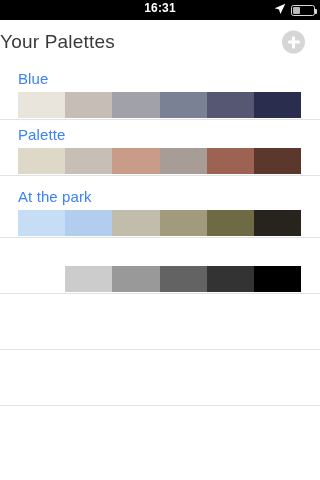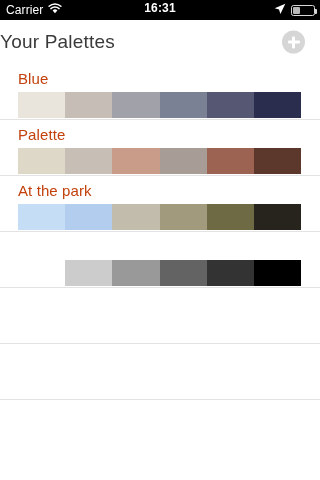--- a/index.html
+++ b/index.html
@@ -63,48 +63,38 @@
   
   .list{ background:#fff; }
   .row{
     position:relative;
     height:56px;
     border-bottom:1px solid #e3e3e3;
     padding:0;
   }
   .row-label{
     position:absolute; left:18px; top:6px;
-    font-size:15px; font-weight:300; color:#c2410c;
+    font-size:15px; font-weight:300; color:#3b82f6;
     letter-spacing:.1px;
   }
   .swatches{
     position:absolute; left:18px; top:28px;
     width:283px; height:26px;
     display:flex;
   }
   .swatch{ flex:1 1 0; height:100%; }
   .swatch.empty{ background:transparent; }
   .row.blank{ height:56px; }
 </style>
 </head>
 <body>
 
 <div id="app">
 
   <div class="statusbar">
-    <div class="sb-left">
-      <span class="sb-carrier">Carrier</span>
-      <span class="wifi-icon">
-        <svg width="14" height="11" viewBox="0 0 14 11">
-          <path d="M7 10.2 L4.6 7.4 A3.6 3.6 0 0 1 9.4 7.4 Z" fill="#ffffff"></path>
-          <path d="M2.9 5.6 A6 6 0 0 1 11.1 5.6" stroke="#ffffff" stroke-width="1.5" fill="none" stroke-linecap="round"></path>
-          <path d="M1.1 3.3 A8.6 8.6 0 0 1 12.9 3.3" stroke="#ffffff" stroke-width="1.5" fill="none" stroke-linecap="round"></path>
-        </svg>
-      </span>
-    </div>
     <div class="sb-time">16:31</div>
     <div class="sb-right">
       <span class="loc-icon">
         <svg width="12" height="12" viewBox="0 0 12 12">
           <path d="M11.3 0.7 L0.7 5.3 L5.0 6.6 L6.4 11.1 Z" fill="#ffffff"></path>
         </svg>
       </span>
       <span class="batt">
         <span class="batt-fill" style="width:35%"></span>
       </span>
@@ -135,21 +125,21 @@
         <div class="row-label">Palette</div>
         <div class="swatches">
           <div class="swatch" style="background: rgb(222, 216, 201);"></div>
           <div class="swatch" style="background: rgb(199, 191, 181);"></div>
           <div class="swatch" style="background: rgb(201, 156, 137);"></div>
           <div class="swatch" style="background: rgb(167, 157, 150);"></div>
           <div class="swatch" style="background: rgb(156, 99, 83);"></div>
           <div class="swatch" style="background: rgb(92, 55, 44);"></div>
         </div>
       </div>
-      <div class="row" style="border-bottom-color: rgb(227, 227, 227);">
+      <div class="row" style="border-bottom-color: rgb(227, 227, 227); margin-top: 6px;">
         <div class="row-label">At the park</div>
         <div class="swatches">
           <div class="swatch" style="background: rgb(198, 222, 245);"></div>
           <div class="swatch" style="background: rgb(178, 205, 238);"></div>
           <div class="swatch" style="background: rgb(193, 188, 171);"></div>
           <div class="swatch" style="background: rgb(161, 154, 124);"></div>
           <div class="swatch" style="background: rgb(110, 106, 67);"></div>
           <div class="swatch" style="background: rgb(38, 36, 28);"></div>
         </div>
       </div>

